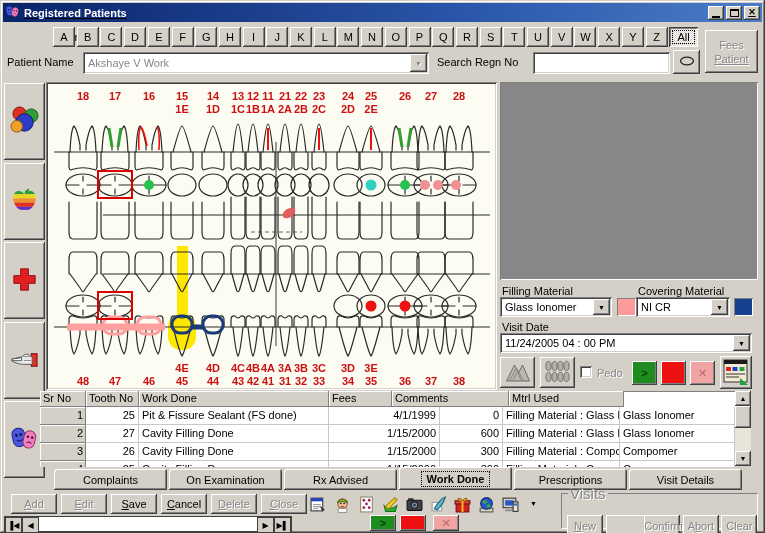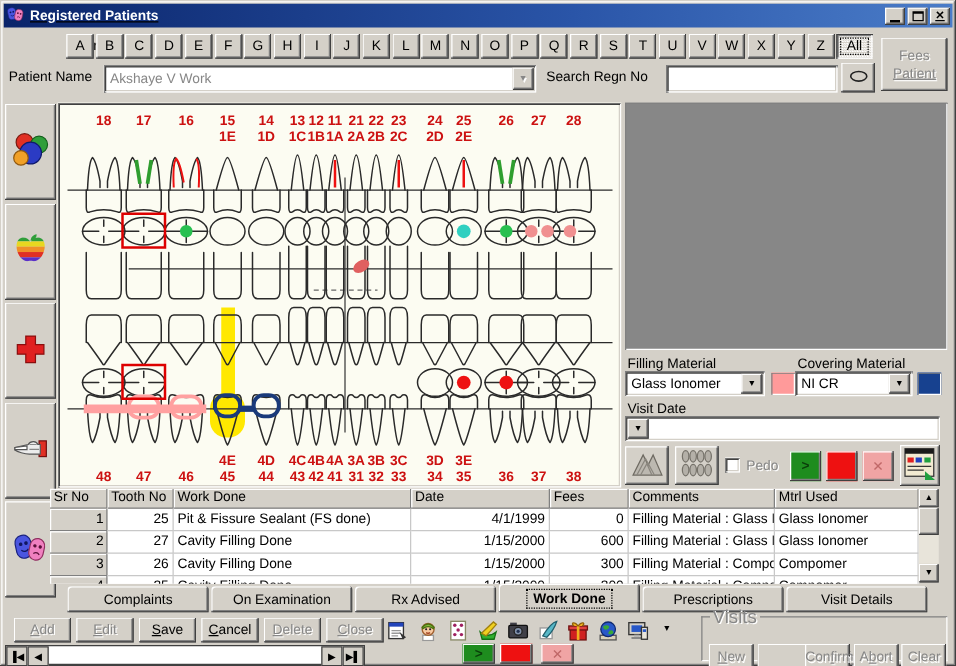--- a/index.html
+++ b/index.html
@@ -370,20 +370,21 @@
 
   <span class="lbl" style="left:638px;top:285px;">Covering Material</span>
   <div class="combo" style="left:636px;top:297px;width:94px;height:20px;">
     <span class="cval">NI CR</span>
     <span class="carr">▼</span>
   </div>
   <span id="covsw" class="swatch" style="left: 734px; top: 298px; width: 19px; height: 18px; background: rgb(23, 65, 143);"></span>
 
   <span class="lbl" style="left:502px;top:321px;">Visit Date</span>
   <div class="combo" style="left:500px;top:333px;width:252px;height:20px;">
+    <span class="cval">11/24/2005 04 : 00 PM</span>
     <span class="carr">▼</span>
   </div>
 
   <button class="b95 dis" style="position:absolute;left:500px;top:357px;width:35px;height:31px;"><span><svg width="27" height="24" viewBox="0 0 26 24">
           <path d="M2 21 L10 5 L14 13 L18 5 L25 21 Z" fill="#bcb8b0" stroke="#6e6a62"></path>
           <path d="M5 21 L12 8 L19 21 M8 21 L13 12 L17 21" fill="none" stroke="#8a867e"></path>
         </svg></span></button>
   <button class="b95 dis" style="position:absolute;left:540px;top:357px;width:35px;height:31px;"><span><svg width="27" height="24" viewBox="0 0 26 24">
           <g fill="#b4b0a8" stroke="#76726a">
             <ellipse cx="4" cy="6" rx="2.6" ry="4.6"></ellipse>
@@ -411,21 +412,20 @@
           <rect x="16.5" y="8" width="5" height="4" fill="#20a040"></rect>
           <path d="M3 15 h19 M3 18 h13" stroke="#333"></path>
           <path d="M17 19 l8 7 h-8 Z" fill="#20a040"></path>
         </svg></span></button>
 
   <div id="grid" style="position:absolute;left:40px;top:391px;width:695px;height:76px;overflow:hidden;background:#fff;box-shadow:inset 1px 1px 0 #808080;">
       <div class="gh">
         <div class="hc" style="width:46px">Sr No</div>
         <div class="hc" style="width:53px">Tooth No</div>
         <div class="hc" style="width:190px">Work Done</div>
-        <div class="hc" style="width:111px">Date</div>
         <div class="hc" style="width:63px">Fees</div>
         <div class="hc" style="width:117px">Comments</div>
         <div class="hc" style="width:115px">Mtrl Used</div>
       </div>
       <div class="gr">
         <div class="gc rh ar" style="width:46px">1</div>
         <div class="gc  ar" style="width:53px">25</div>
         <div class="gc  al" style="width:190px">Pit &amp; Fissure Sealant (FS done)</div>
         <div class="gc  ar" style="width:111px">4/1/1999</div>
         <div class="gc  ar" style="width:63px">0</div>

